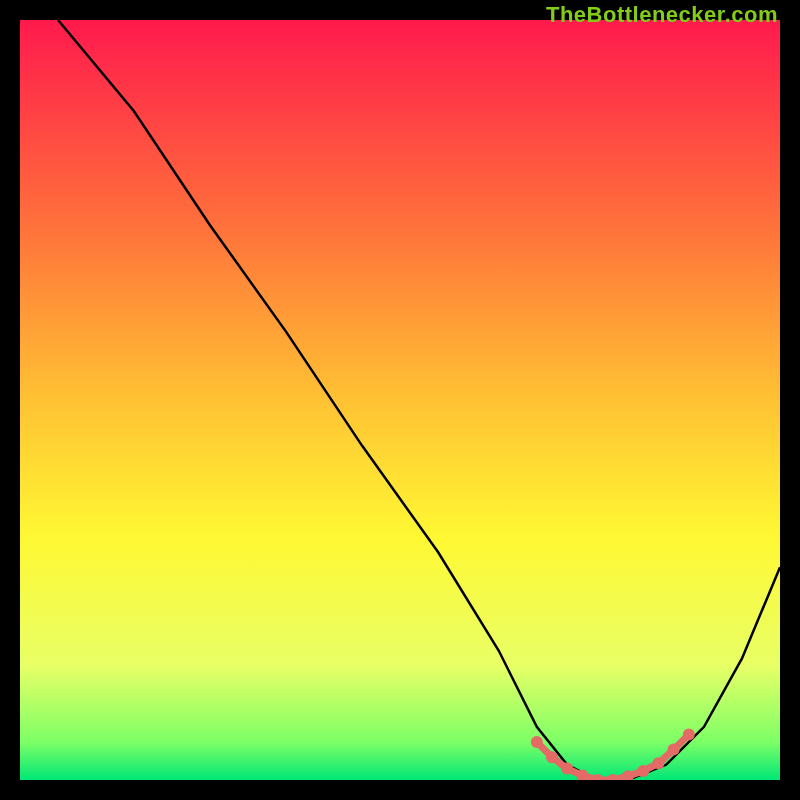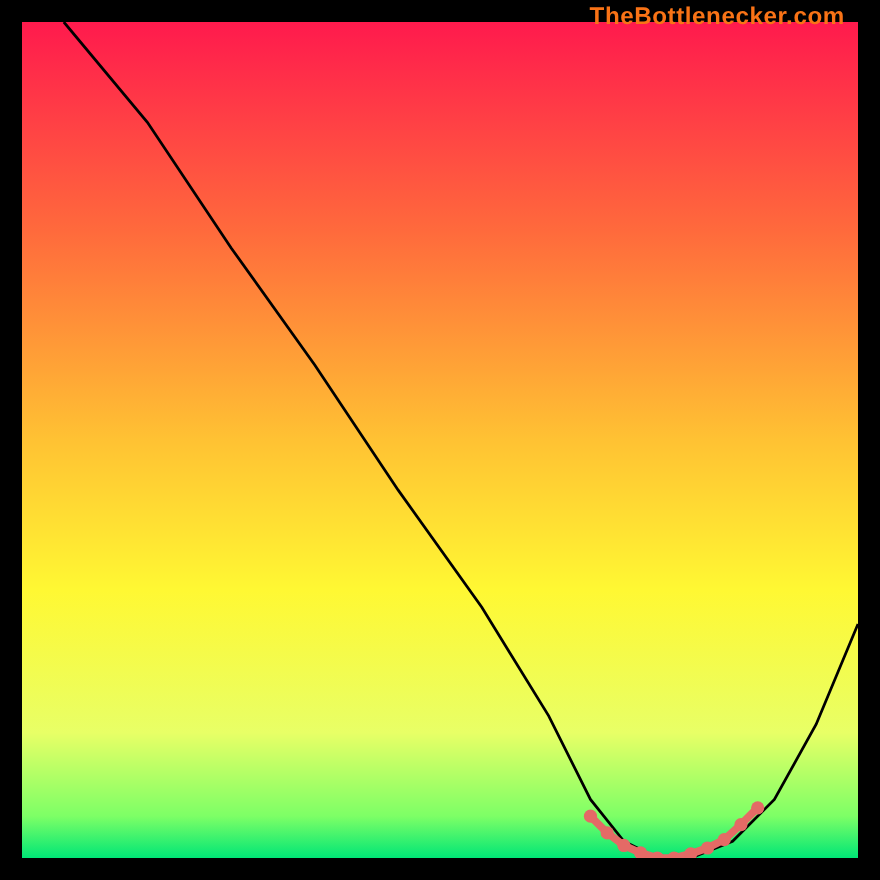--- a/index.html
+++ b/index.html
@@ -15,24 +15,24 @@
     position: absolute;
     left: 20px;
     top: 20px;
     width: 760px;
     height: 760px;
     background: #000;
   }
   .watermark {
     position: absolute;
     top: 2px;
-    right: 32px;
+    right: 22px;
     font-size: 22px;
     font-weight: bold;
-    color: #f97316;
+    color: #84cc16;
     letter-spacing: 0.5px;
     z-index: 5;
   }
 </style>
 </head>
 <body>
 
 <div class="frame">
   <svg id="chartsvg" viewBox="0 0 760 760" width="760" height="760">
     <defs>

